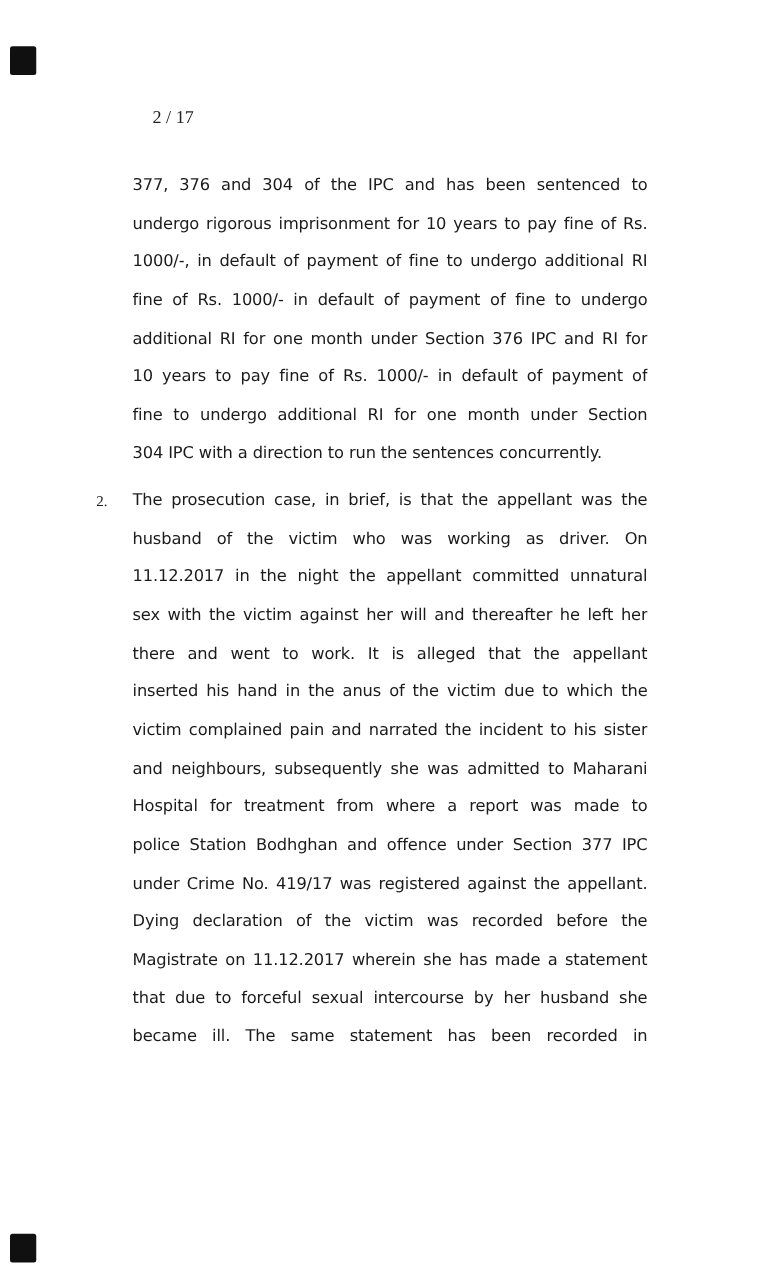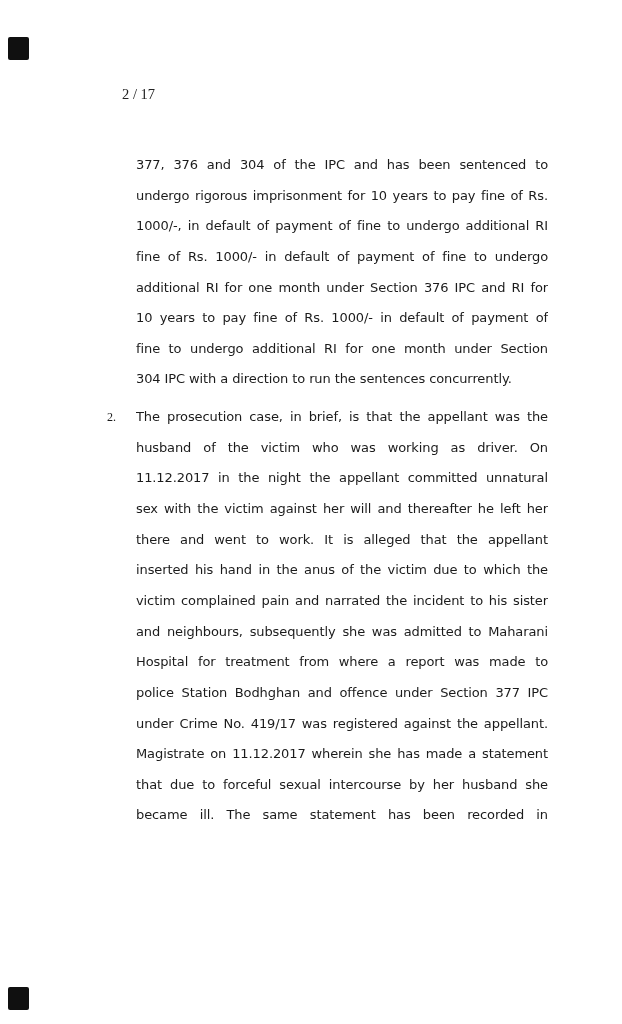--- a/index.html
+++ b/index.html
@@ -26,27 +26,26 @@
     top: 86px;
     left: 122px;
     width: 412px;
     text-align: left;
     font-family: "Liberation Serif", "DejaVu Serif", serif;
     font-size: 14.5px;
     color: #222222;
   }
   .content {
     position: absolute;
-    left: 136px;
+    left: 106px;
     top: 134px;
     width: 412px;
     color: #1b1b1b;
     font-size: 13px;
     letter-spacing: -0.1px;
-    margin-top: 16px;
   }
   .para { position: relative; }
   .para + .para { margin-top: 7px; }
   .para-marker {
     position: absolute;
     left: -29px;
     top: 0;
     height: 30.65px;
     line-height: 30.65px;
     font-family: "Liberation Serif", "DejaVu Serif", serif;
@@ -90,18 +89,19 @@
         <div class="line">husband of the victim who was working as driver. On</div>
         <div class="line">11.12.2017 in the night the appellant committed unnatural</div>
         <div class="line">sex with the victim against her will and thereafter he left her</div>
         <div class="line">there and went to work. It is alleged that the appellant</div>
         <div class="line">inserted his hand in the anus of the victim due to which the</div>
         <div class="line">victim complained pain and narrated the incident to his sister</div>
         <div class="line">and neighbours, subsequently she was admitted to Maharani</div>
         <div class="line">Hospital for treatment from where a report was made to</div>
         <div class="line">police Station Bodhghan and offence under Section 377 IPC</div>
         <div class="line">under Crime No. 419/17 was registered against the appellant.</div>
+        <div class="line">Dying declaration of the victim was recorded before the</div>
         <div class="line">Magistrate on 11.12.2017 wherein she has made a statement</div>
         <div class="line">that due to forceful sexual intercourse by her husband she</div>
         <div class="line">became ill. The same statement has been recorded in</div>
       </div>
     </div>
 </div>
 
 </body></html>

